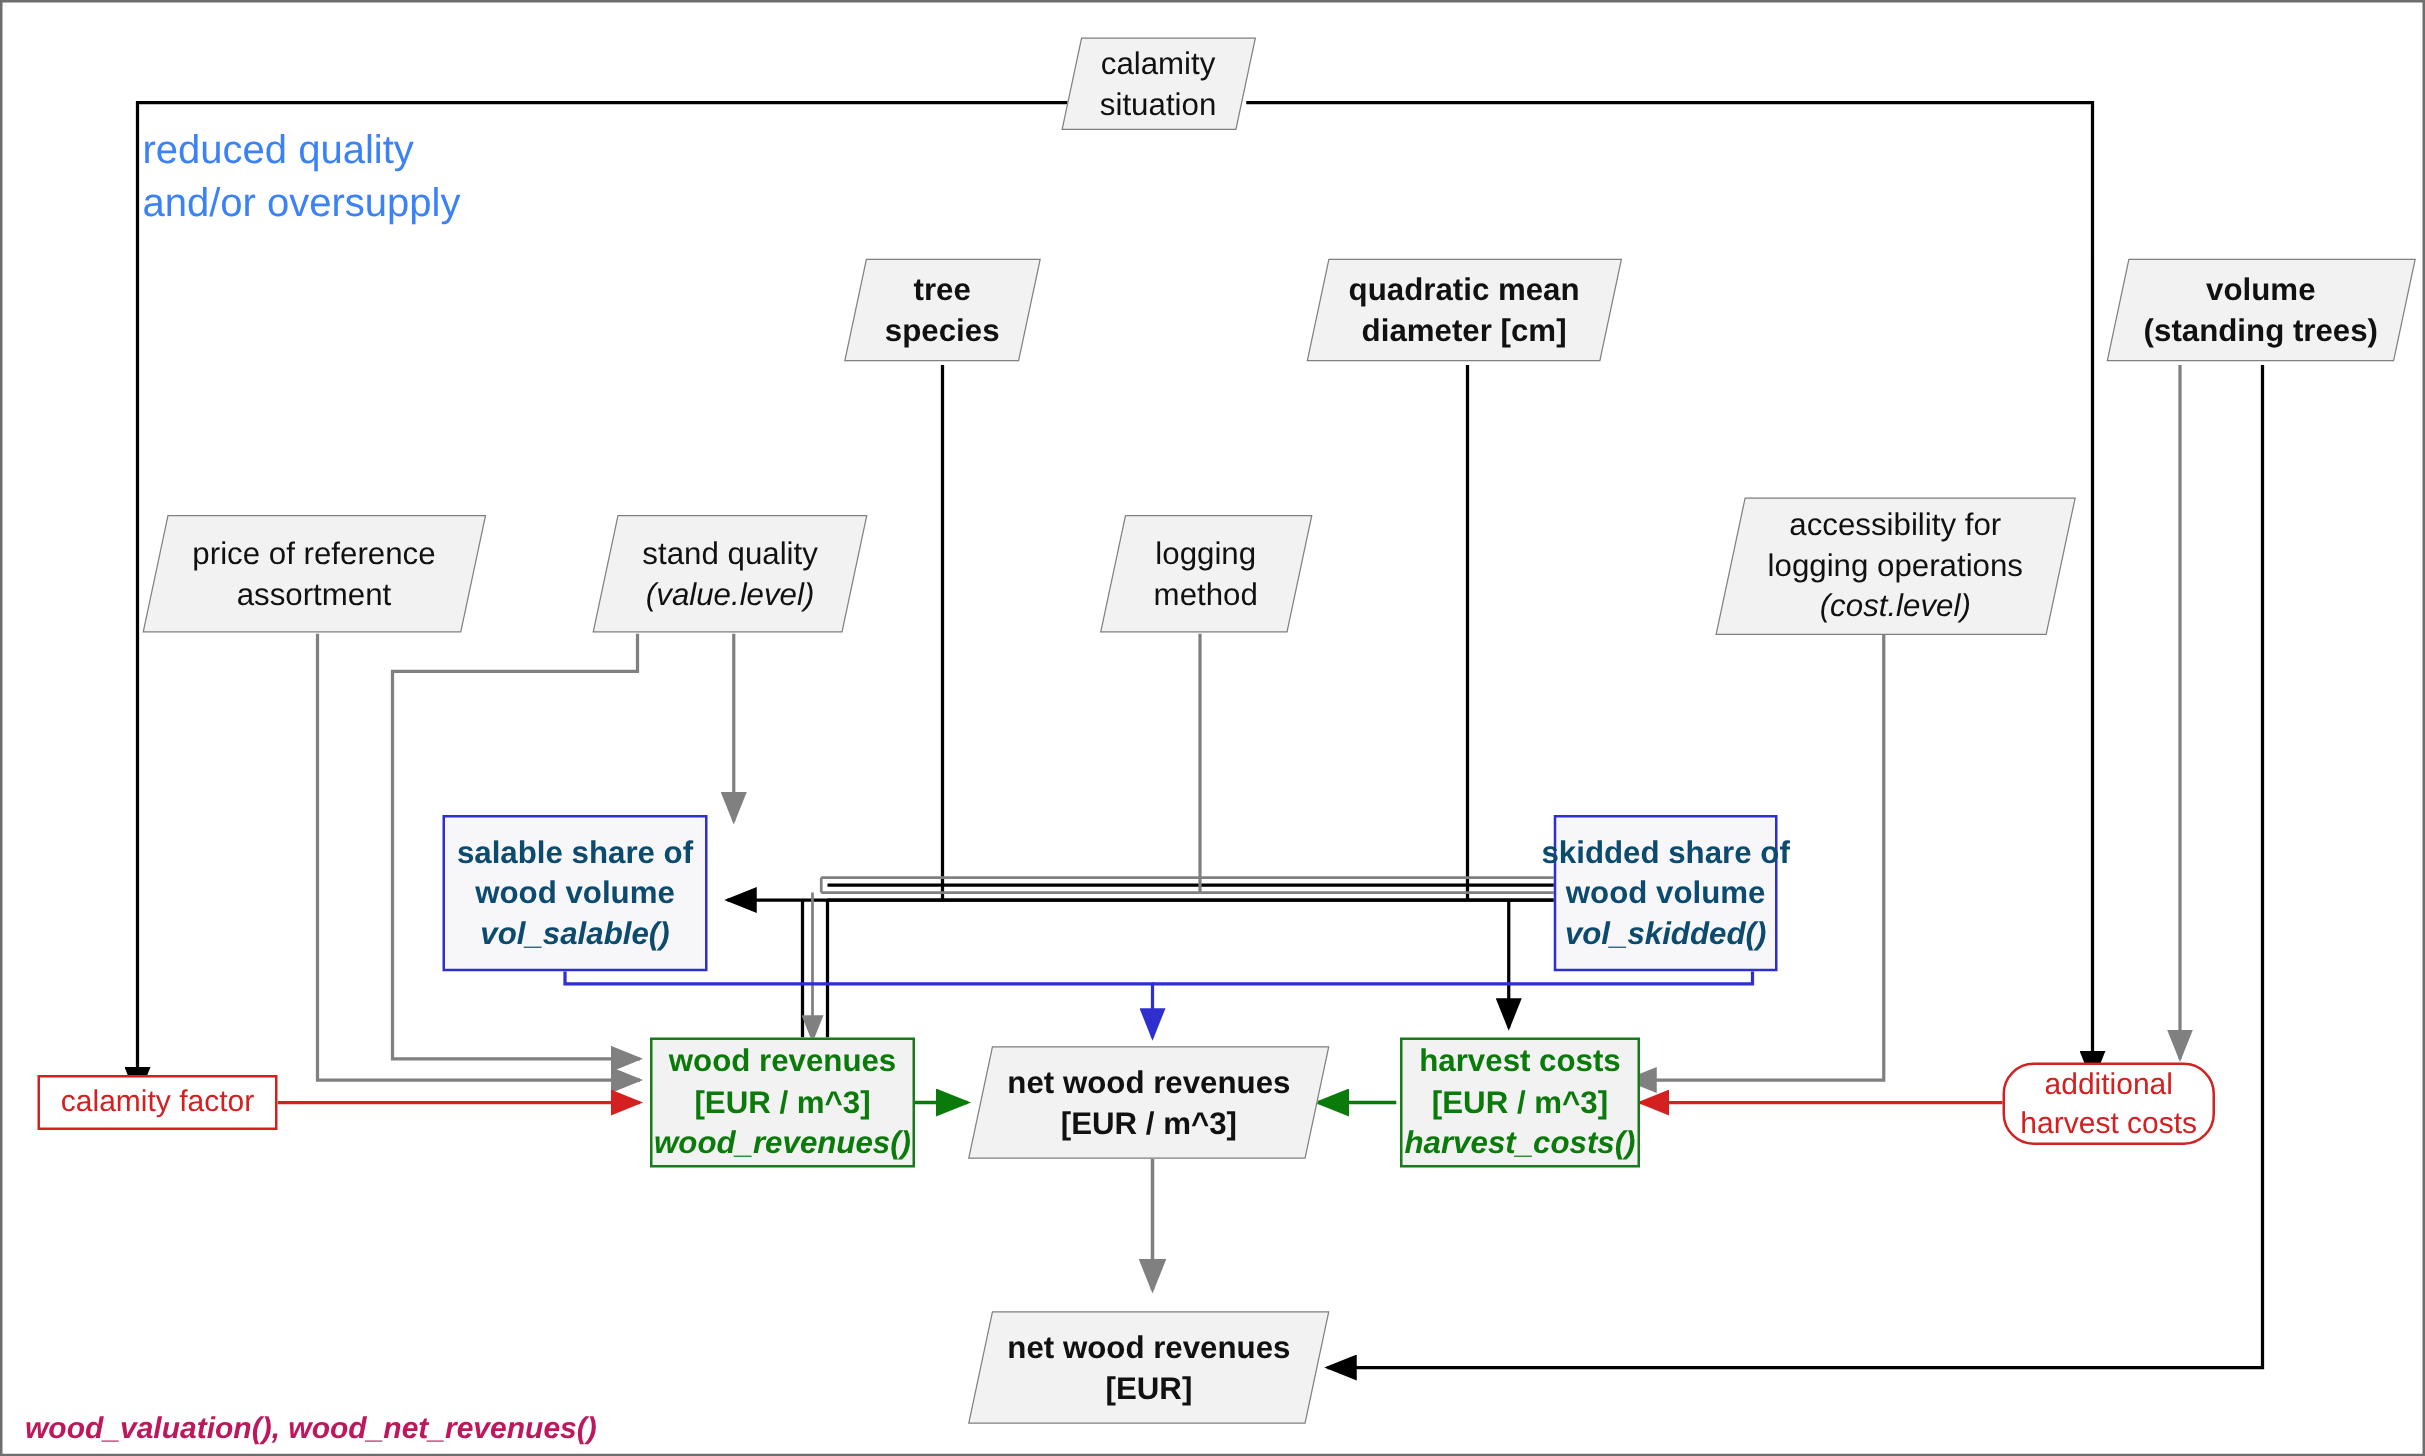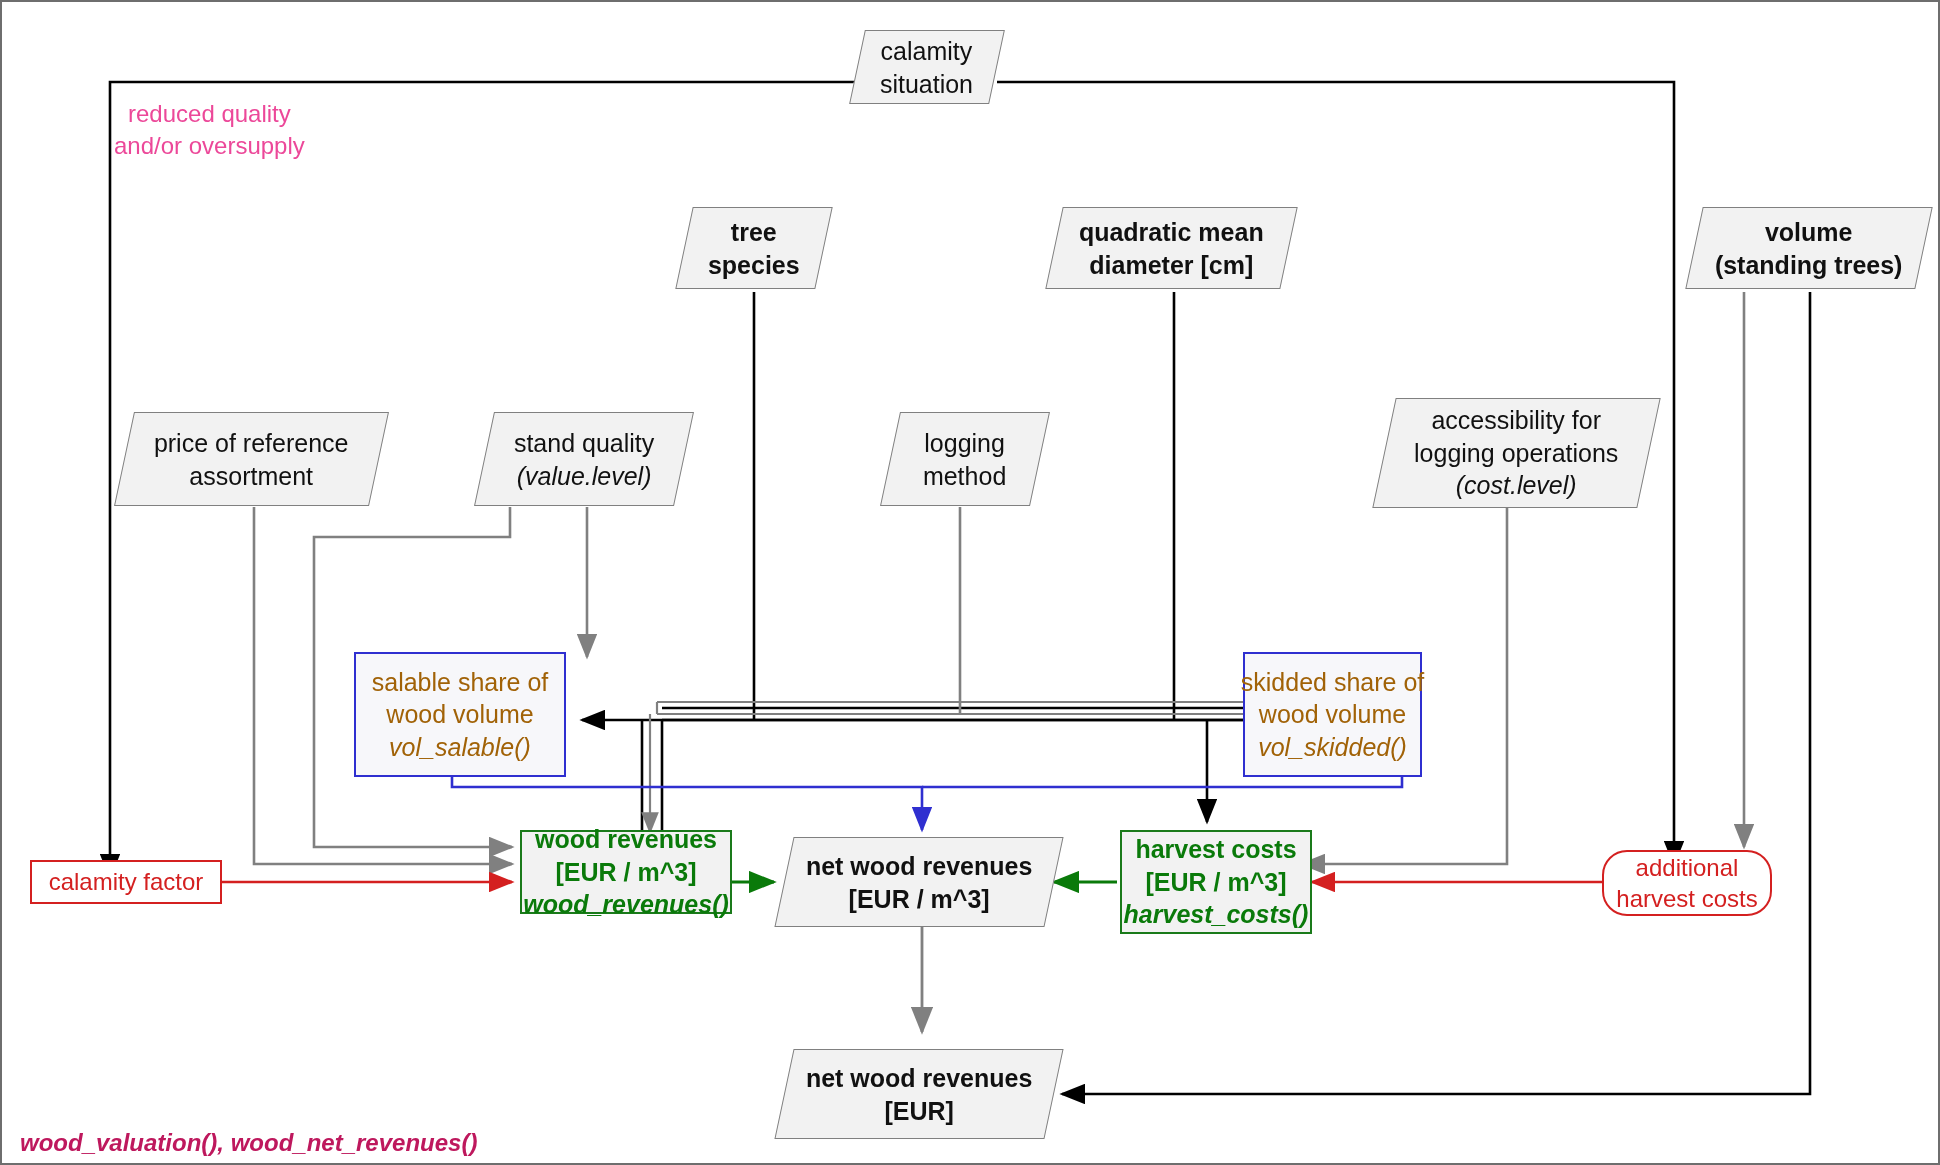--- a/index.html
+++ b/index.html
@@ -67,43 +67,42 @@
     border: 1px solid #808080;
     font-size: 25px;
   }
   .rect .inner {
     padding: 0 8px;
     white-space: nowrap;
   }
   .rect-blue {
     background: #f7f7fa;
     border: 2px solid #2f2fd0;
-    color: #a16207;
-    font-weight: normal;
+    color: #0c4a6e;
+    font-weight: bold;
   }
   .rect-green {
     background: #f2f2f2;
     border: 2px solid #1a7a1a;
     color: #0a7a0a;
     font-weight: bold;
   }
   .rect-red {
     background: #ffffff;
     border: 2px solid #d42020;
     color: #d42020;
     font-weight: normal;
     font-size: 24px;
   }
   .note-red {
     position: absolute;
-    color: #ec4899;
-    font-size: 24px;
+    color: #3b82f6;
+    font-size: 32px;
     line-height: 1.35;
     white-space: pre-line;
-    text-align: center;
   }
   .caption {
     position: absolute;
     font-size: 24px;
     font-style: italic;
     font-weight: bold;
     color: #be185d;
   }
 </style>
 </head>
@@ -270,21 +269,21 @@
     <div class="inner">calamity factor</div>
   </div>
 
   <div class="node rect rect-red" style="left:1600px; top:848px; width:170px; height:66px;border-radius:25px;">
     <div class="inner">
       <div>additional</div>
       <div>harvest costs</div>
     </div>
   </div>
 
-  <div class="node rect rect-green" style="left:518px; top:828px; width:212px; height:84px;">
+  <div class="node rect rect-green" style="left:518px; top:828px; width:212px; height:104px;">
     <div class="inner">
       <div>wood revenues</div>
       <div>[EUR / m^3]</div>
       <div class="italic">wood_revenues()</div>
     </div>
   </div>
 
   <div class="node rect rect-green" style="left:1118px; top:828px; width:192px; height:104px;">
     <div class="inner">
       <div>harvest costs</div>

